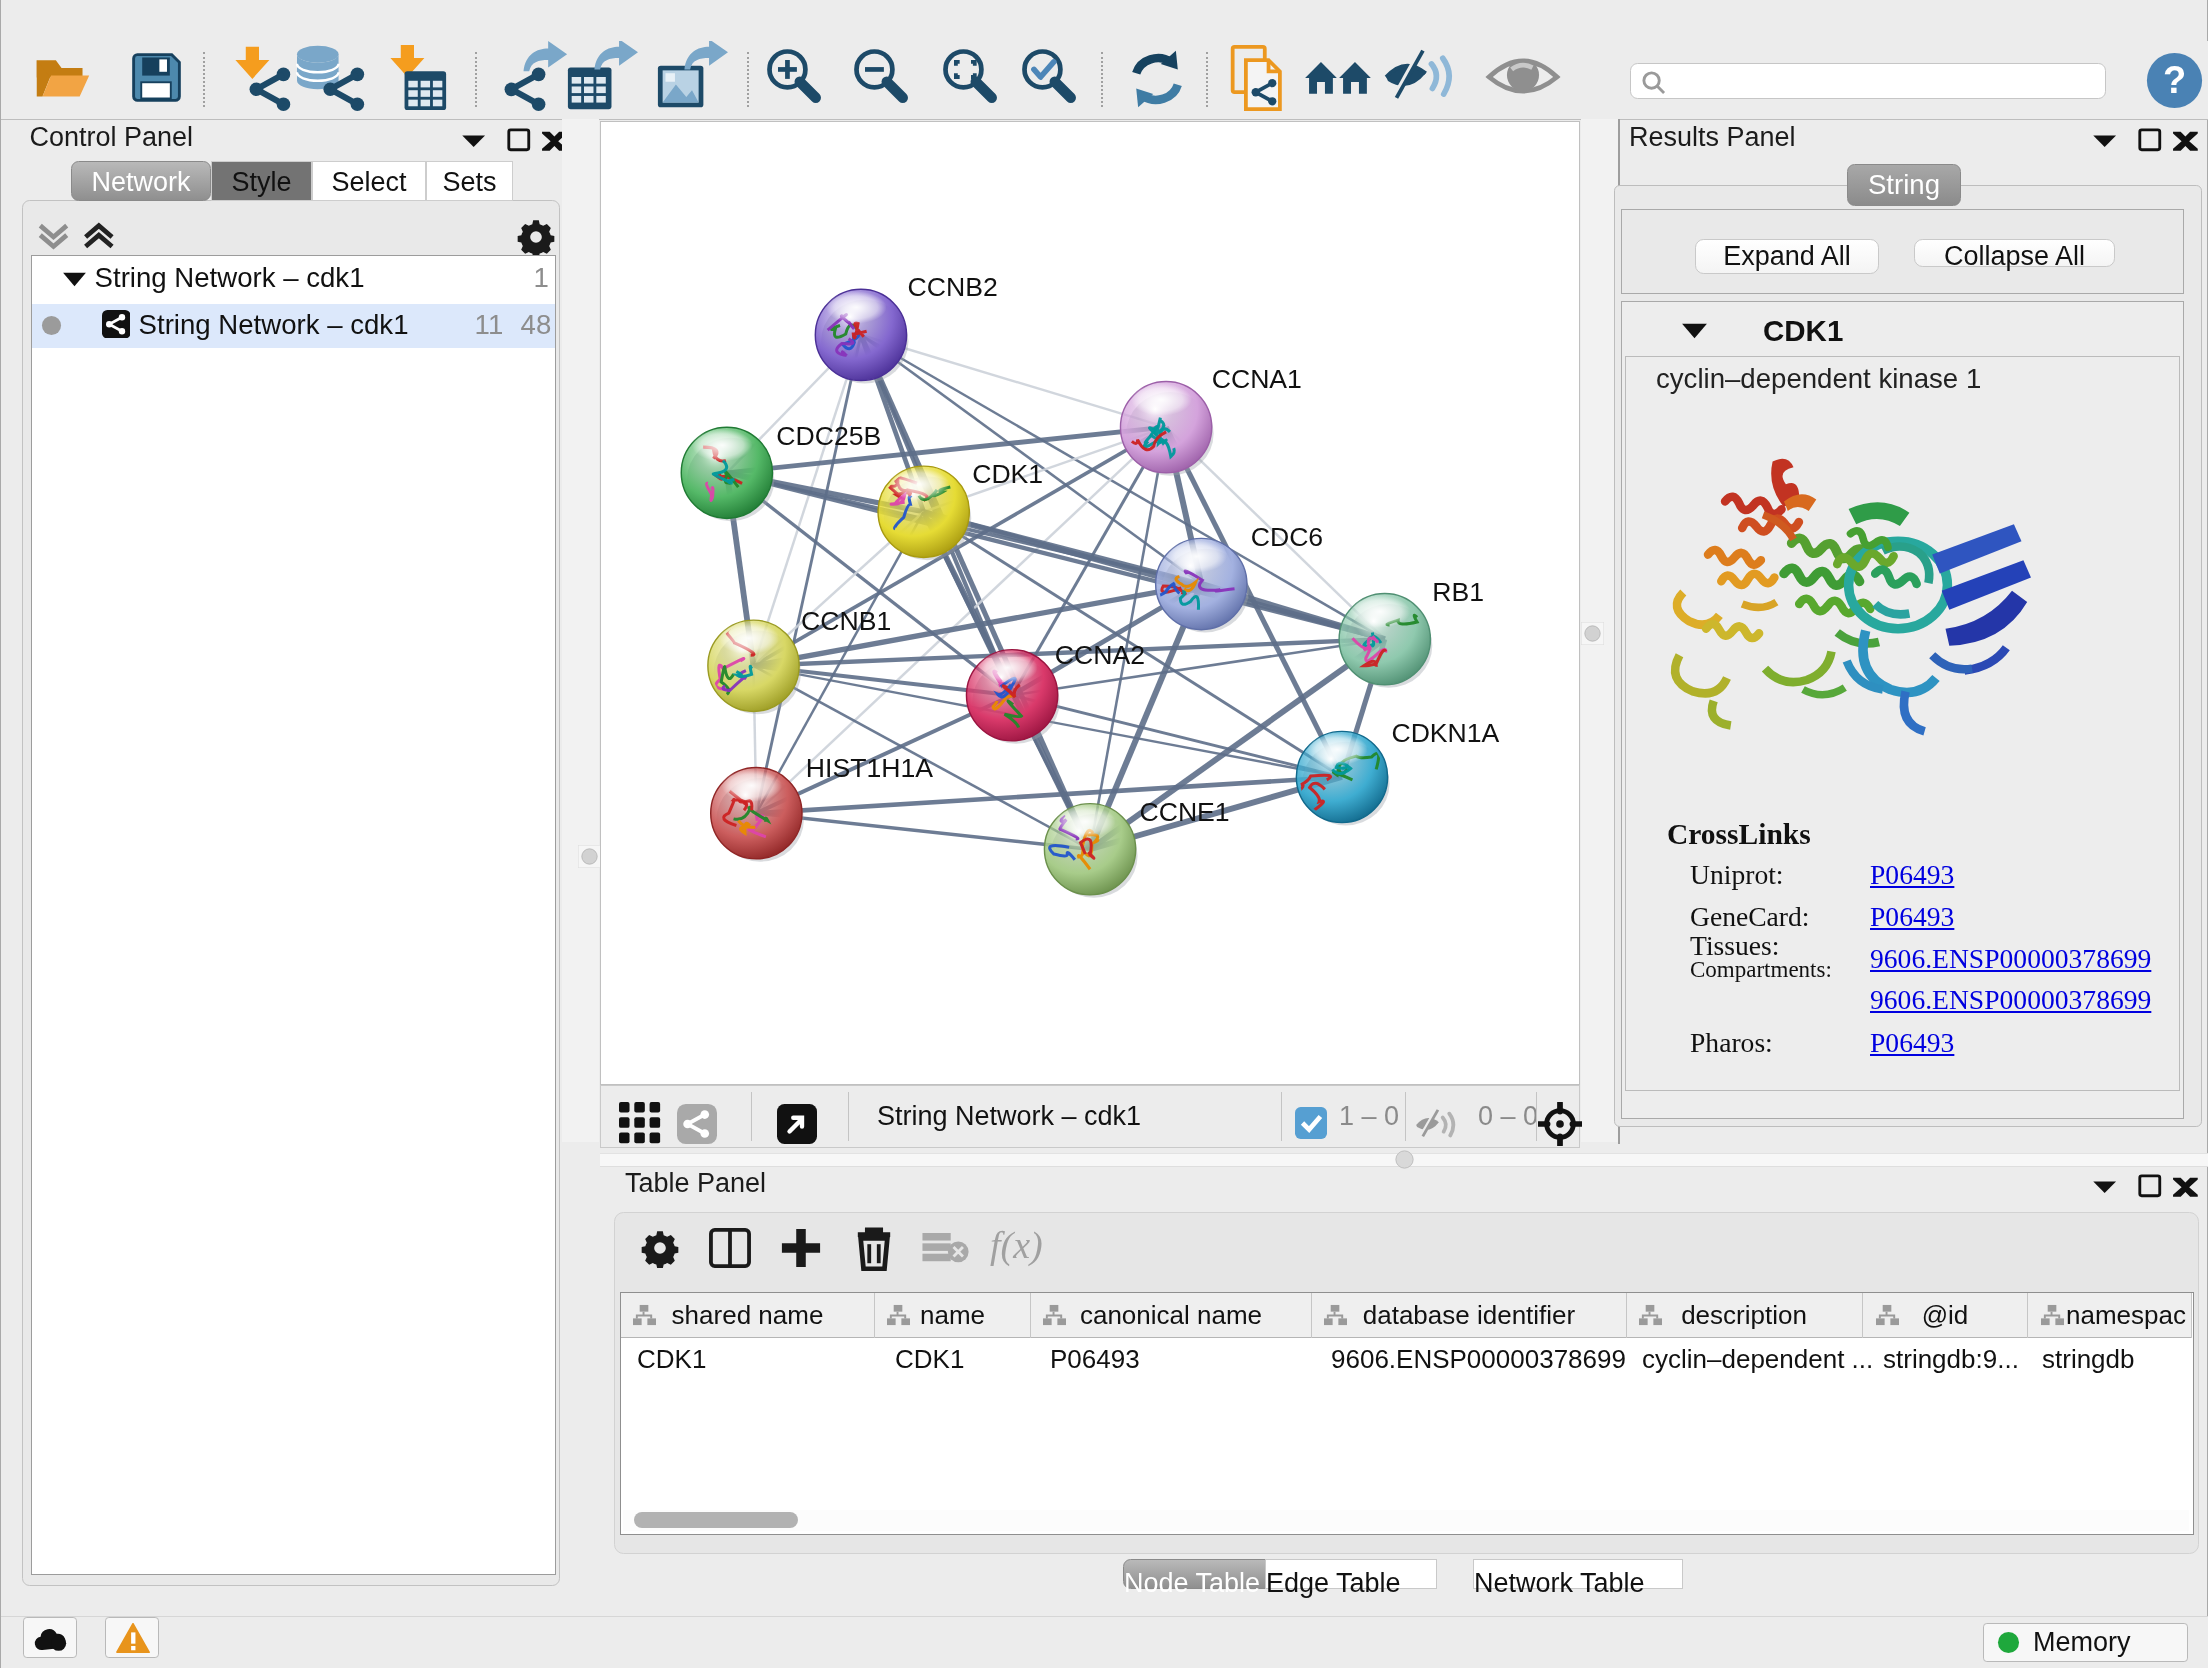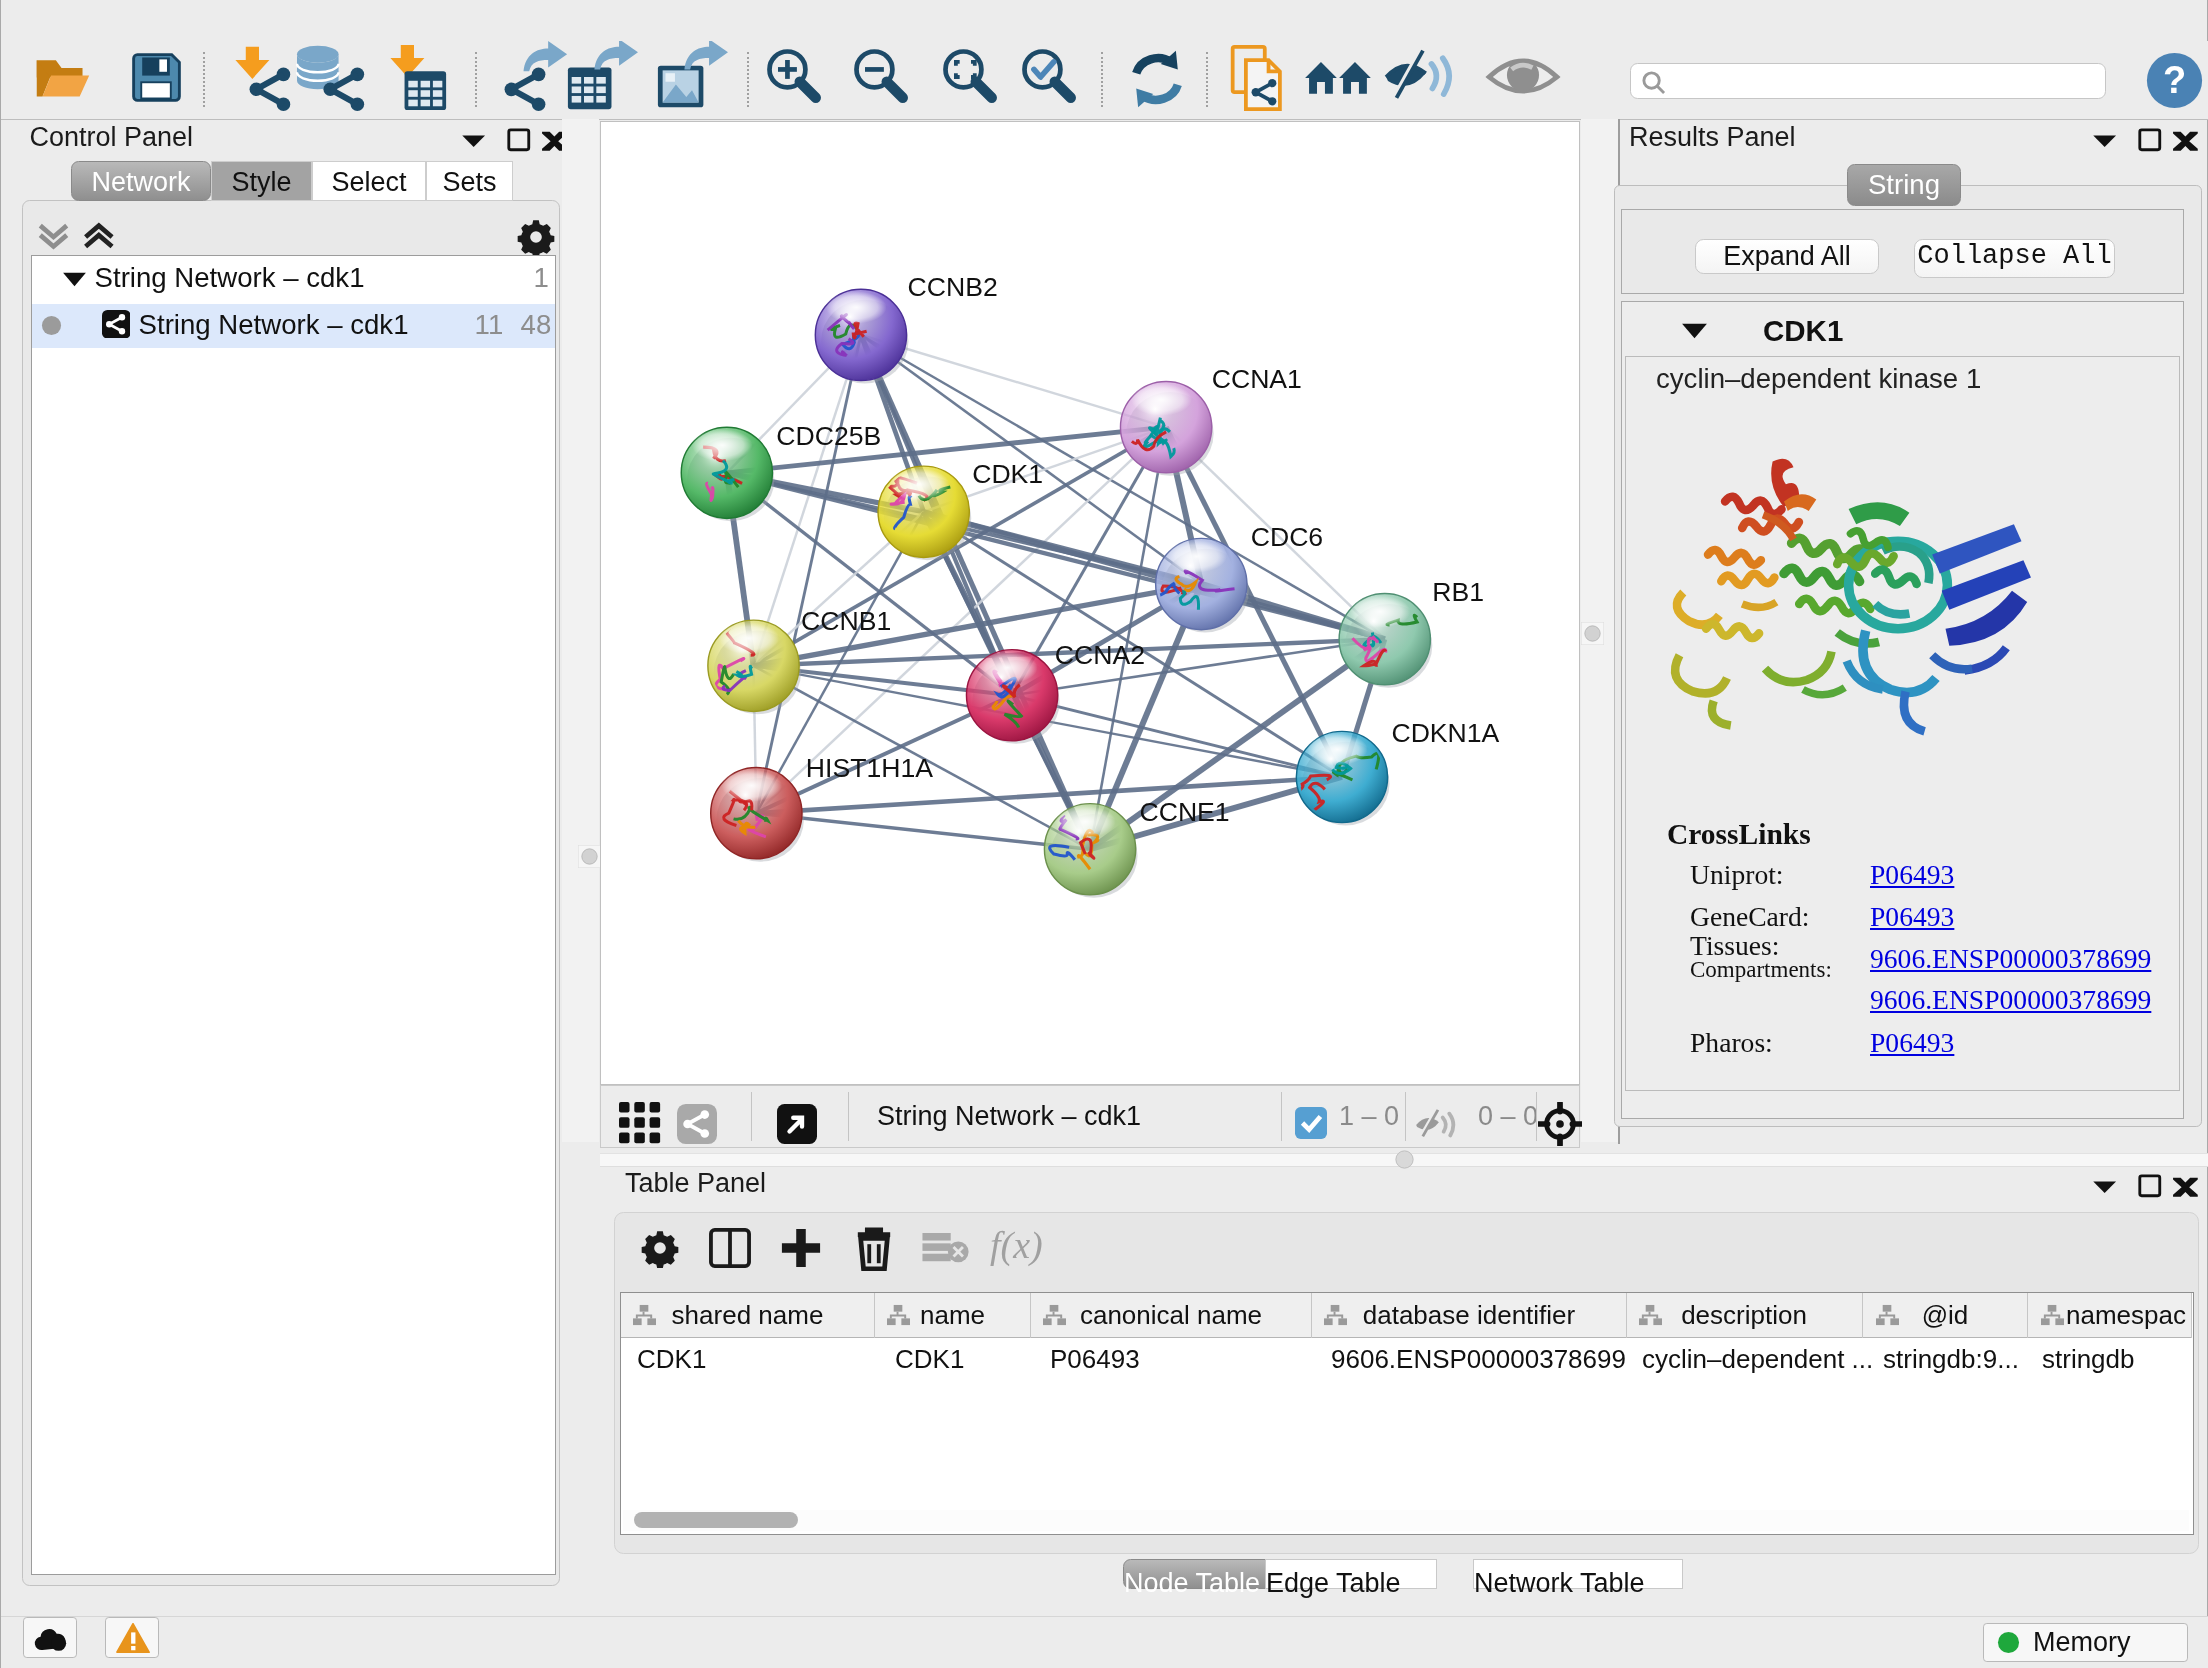--- a/index.html
+++ b/index.html
@@ -227,21 +227,21 @@
       <text x="31" y="44" font-size="40" font-weight="bold" fill="#fff" text-anchor="middle" font-family="Liberation Sans">?</text>
     </svg>
 <div class="phead abs" style="left:28.5px;top:122px;">Control Panel</div>
 <svg class="abs" style="left:461px;top:126px;" width="124" height="28.5" viewBox="0 0 130 30">
       <path d="M0 10 L24 10 L12 22 Z" fill="#111"></path>
       <rect x="49" y="4" width="21" height="21" rx="2" fill="none" stroke="#111" stroke-width="3"></rect>
       <path d="M84 6 L92 6 L97 11 L102 6 L110 6 L110 8 L101 16 L110 24 L110 26 L102 26 L97 21 L92 26 L84 26 L84 24 L93 16 L84 8 Z" fill="#111"></path>
     </svg>
 <div id="cp-tabs">
 <div class="tab sel abs" style="left:70px;top:161px;width:140px;height:40px;line-height:40px;text-align:center;font-size:27px;color:#fff;background:linear-gradient(#b9b9b9,#8f8f8f);border-radius:7.6px;z-index:3;">Network</div>
-<div class="tab abs" style="left:210px;top:161px;width:101px;height:40px;line-height:40px;text-align:center;font-size:27px;background:#a3a3a3;border:1px solid #cdcdcd;box-sizing:border-box;z-index:2;">Style</div>
+<div class="tab abs" style="left:210px;top:161px;width:101px;height:40px;line-height:40px;text-align:center;font-size:27px;background:#737373;border:1px solid #cdcdcd;box-sizing:border-box;z-index:2;">Style</div>
 <div class="tab abs" style="left:311px;top:161px;width:114px;height:40px;line-height:40px;text-align:center;font-size:27px;background:#fff;border:1px solid #cdcdcd;box-sizing:border-box;z-index:2;">Select</div>
 <div class="tab abs" style="left:425px;top:161px;width:87px;height:40px;line-height:40px;text-align:center;font-size:27px;background:#fff;border:1px solid #cdcdcd;box-sizing:border-box;z-index:2;">Sets</div>
 </div>
 <div id="cp-box">
 <svg class="abs" style="left:13.3px;top:19px;" width="86" height="34" viewBox="0 0 90 36">
         <g stroke="#8e8e8e" stroke-width="5" fill="none">
           <path d="M4 6 l14 12 l14 -12"></path>
           <path d="M4 16 l14 12 l14 -12"></path>
         </g>
         <g stroke="#222" stroke-width="5" fill="none">
@@ -635,21 +635,21 @@
 <div class="phead abs" style="left:1628px;top:122px;">Results Panel</div>
 <svg class="abs" style="left:2092px;top:126px;" width="124" height="28.5" viewBox="0 0 130 30">
       <path d="M0 10 L24 10 L12 22 Z" fill="#111"></path>
       <rect x="49" y="4" width="21" height="21" rx="2" fill="none" stroke="#111" stroke-width="3"></rect>
       <path d="M84 6 L92 6 L97 11 L102 6 L110 6 L110 8 L101 16 L110 24 L110 26 L102 26 L97 21 L92 26 L84 26 L84 24 L93 16 L84 8 Z" fill="#111"></path>
     </svg>
 <div id="rp-box"></div>
 <div class="abs" style="left:1846px;top:164px;width:112px;height:40px;line-height:40px;background:linear-gradient(#a8a8a8,#8b8b8b);color:#fff;font-size:27.6px;text-align:center;border-radius:7.6px;border:1px solid #8a8a8a;z-index:3;">String</div>
 <div class="abs" style="left:1620px;top:209px;width:563px;height:85px;border:1.9px solid #a9a9a9;box-sizing:border-box;background:#e9e9e9;"></div>
 <div class="btn" style="left:1694px;top:239px;width:184px;height:35px;line-height:32px;">Expand All</div>
-<div class="btn" style="left:1913px;top:239px;width:201px;height:39px;line-height:32px;font-family:Liberation Mono, monospace;">Collapse All</div>
+<div class="btn" style="left:1913px;top:239px;width:201px;height:28px;line-height:32px;">Collapse All</div>
 <div class="abs" style="left:1620px;top:301px;width:563px;height:818px;border:1.9px solid #a9a9a9;box-sizing:border-box;background:#ededed;"></div>
 <svg class="abs" style="left:1680px;top:320px;" width="27" height="21" viewBox="0 0 28 22">
       <path d="M1 4 L27 4 L14 19 Z" fill="#111"></path>
     </svg>
 <div class="abs" style="left:1762px;top:314px;font-size:29.5px;font-weight:bold;color:#111;">CDK1</div>
 <div class="abs" style="left:1624px;top:356px;width:555px;height:735px;border:1px solid #bbb;box-sizing:border-box;"></div>
 <div class="abs" style="left:1655px;top:363px;font-size:27.6px;color:#222;">cyclin–dependent kinase 1</div>
 <svg class="abs" style="left:1650px;top:452px;" width="380" height="304" viewBox="0 0 400 320">
       <path d="M128 10 q16 -8 22 6 q-18 4 -8 18 q14 -6 14 14 l-16 10 q-18 -22 -12 -48 Z" fill="#c23322"></path>
       <path d="M78 52 q7 -12 15 0 q7 12 15 0 q7 -12 15 0 q7 12 15 0" fill="none" stroke="#c23322" stroke-width="9" stroke-linecap="round" transform="rotate(8 78 52)"></path>

